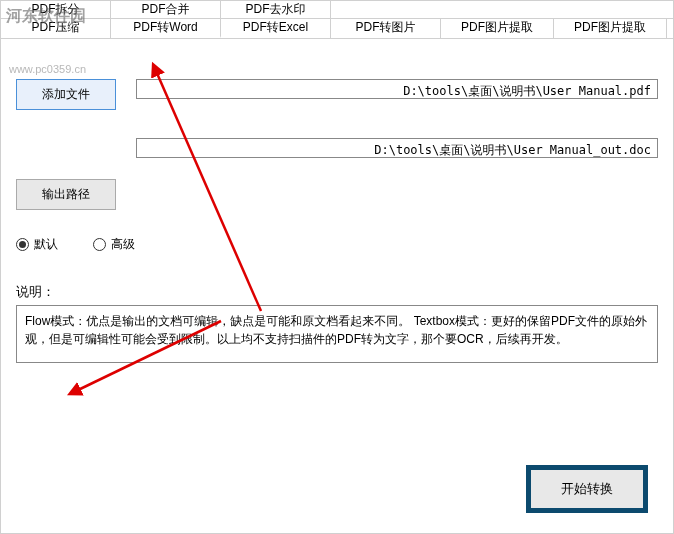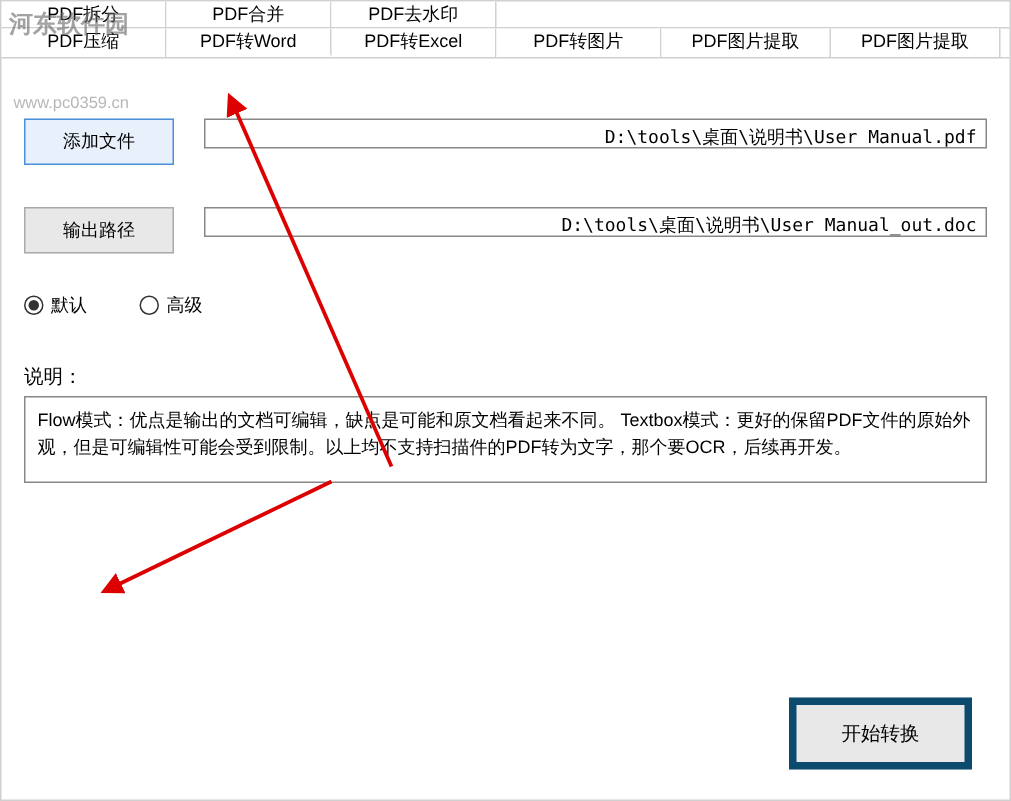--- a/index.html
+++ b/index.html
@@ -11,21 +11,21 @@
     
     .tabs-row { display: flex; border-bottom: 1px solid #d0d0d0; }
     .tab { padding: 0 20px; border-right: 1px solid #d0d0d0; background: #fff; cursor: pointer; min-width: 110px; text-align: center; font-size: 12px; }
     .tab.active { background: #fff; border-bottom: 2px solid #fff; position: relative; z-index: 1; }
     .tabs-row2 { display: flex; border-bottom: 1px solid #d0d0d0; }
     .tabs-row2 .tab { min-width: 110px; }
     
     .content { padding: 20px 15px; position: relative; }
     
     .btn { display: inline-block; padding: 6px 25px; border: 1px solid #4a90d9; background: #e8f0fb; color: #000; cursor: pointer; min-width: 90px; text-align: center; margin-bottom: 8px; }
-    .btn-gray { border: 1px solid #aaa; background: #e8e8e8; }
+    .btn-gray { border: 1px solid #aaa; background: #e8e8e8; margin-top: 41px; }
     
     .file-row { display: flex; align-items: flex-start; margin-bottom: 18px; gap: 20px; margin-top: 20px; }
     .file-input { flex: 1; border: 1px solid #888; padding: 3px 6px; font-family: monospace; font-size: 12px; background: #fff; height: 20px; text-align: right; }
     
     .section-label { margin: 25px 0 15px 0; font-size: 13px; }
     
     .radio-group { display: flex; gap: 35px; margin-bottom: 30px; align-items: center; text-align: right; }
     .radio-option { display: flex; align-items: center; gap: 5px; cursor: pointer; }
     .radio-circle { width: 13px; height: 13px; border: 1px solid #333; border-radius: 50%; display: inline-flex; align-items: center; justify-content: center; }
     .radio-circle.checked::after { content: ""; width: 7px; height: 7px; background: #333; border-radius: 50%; }

